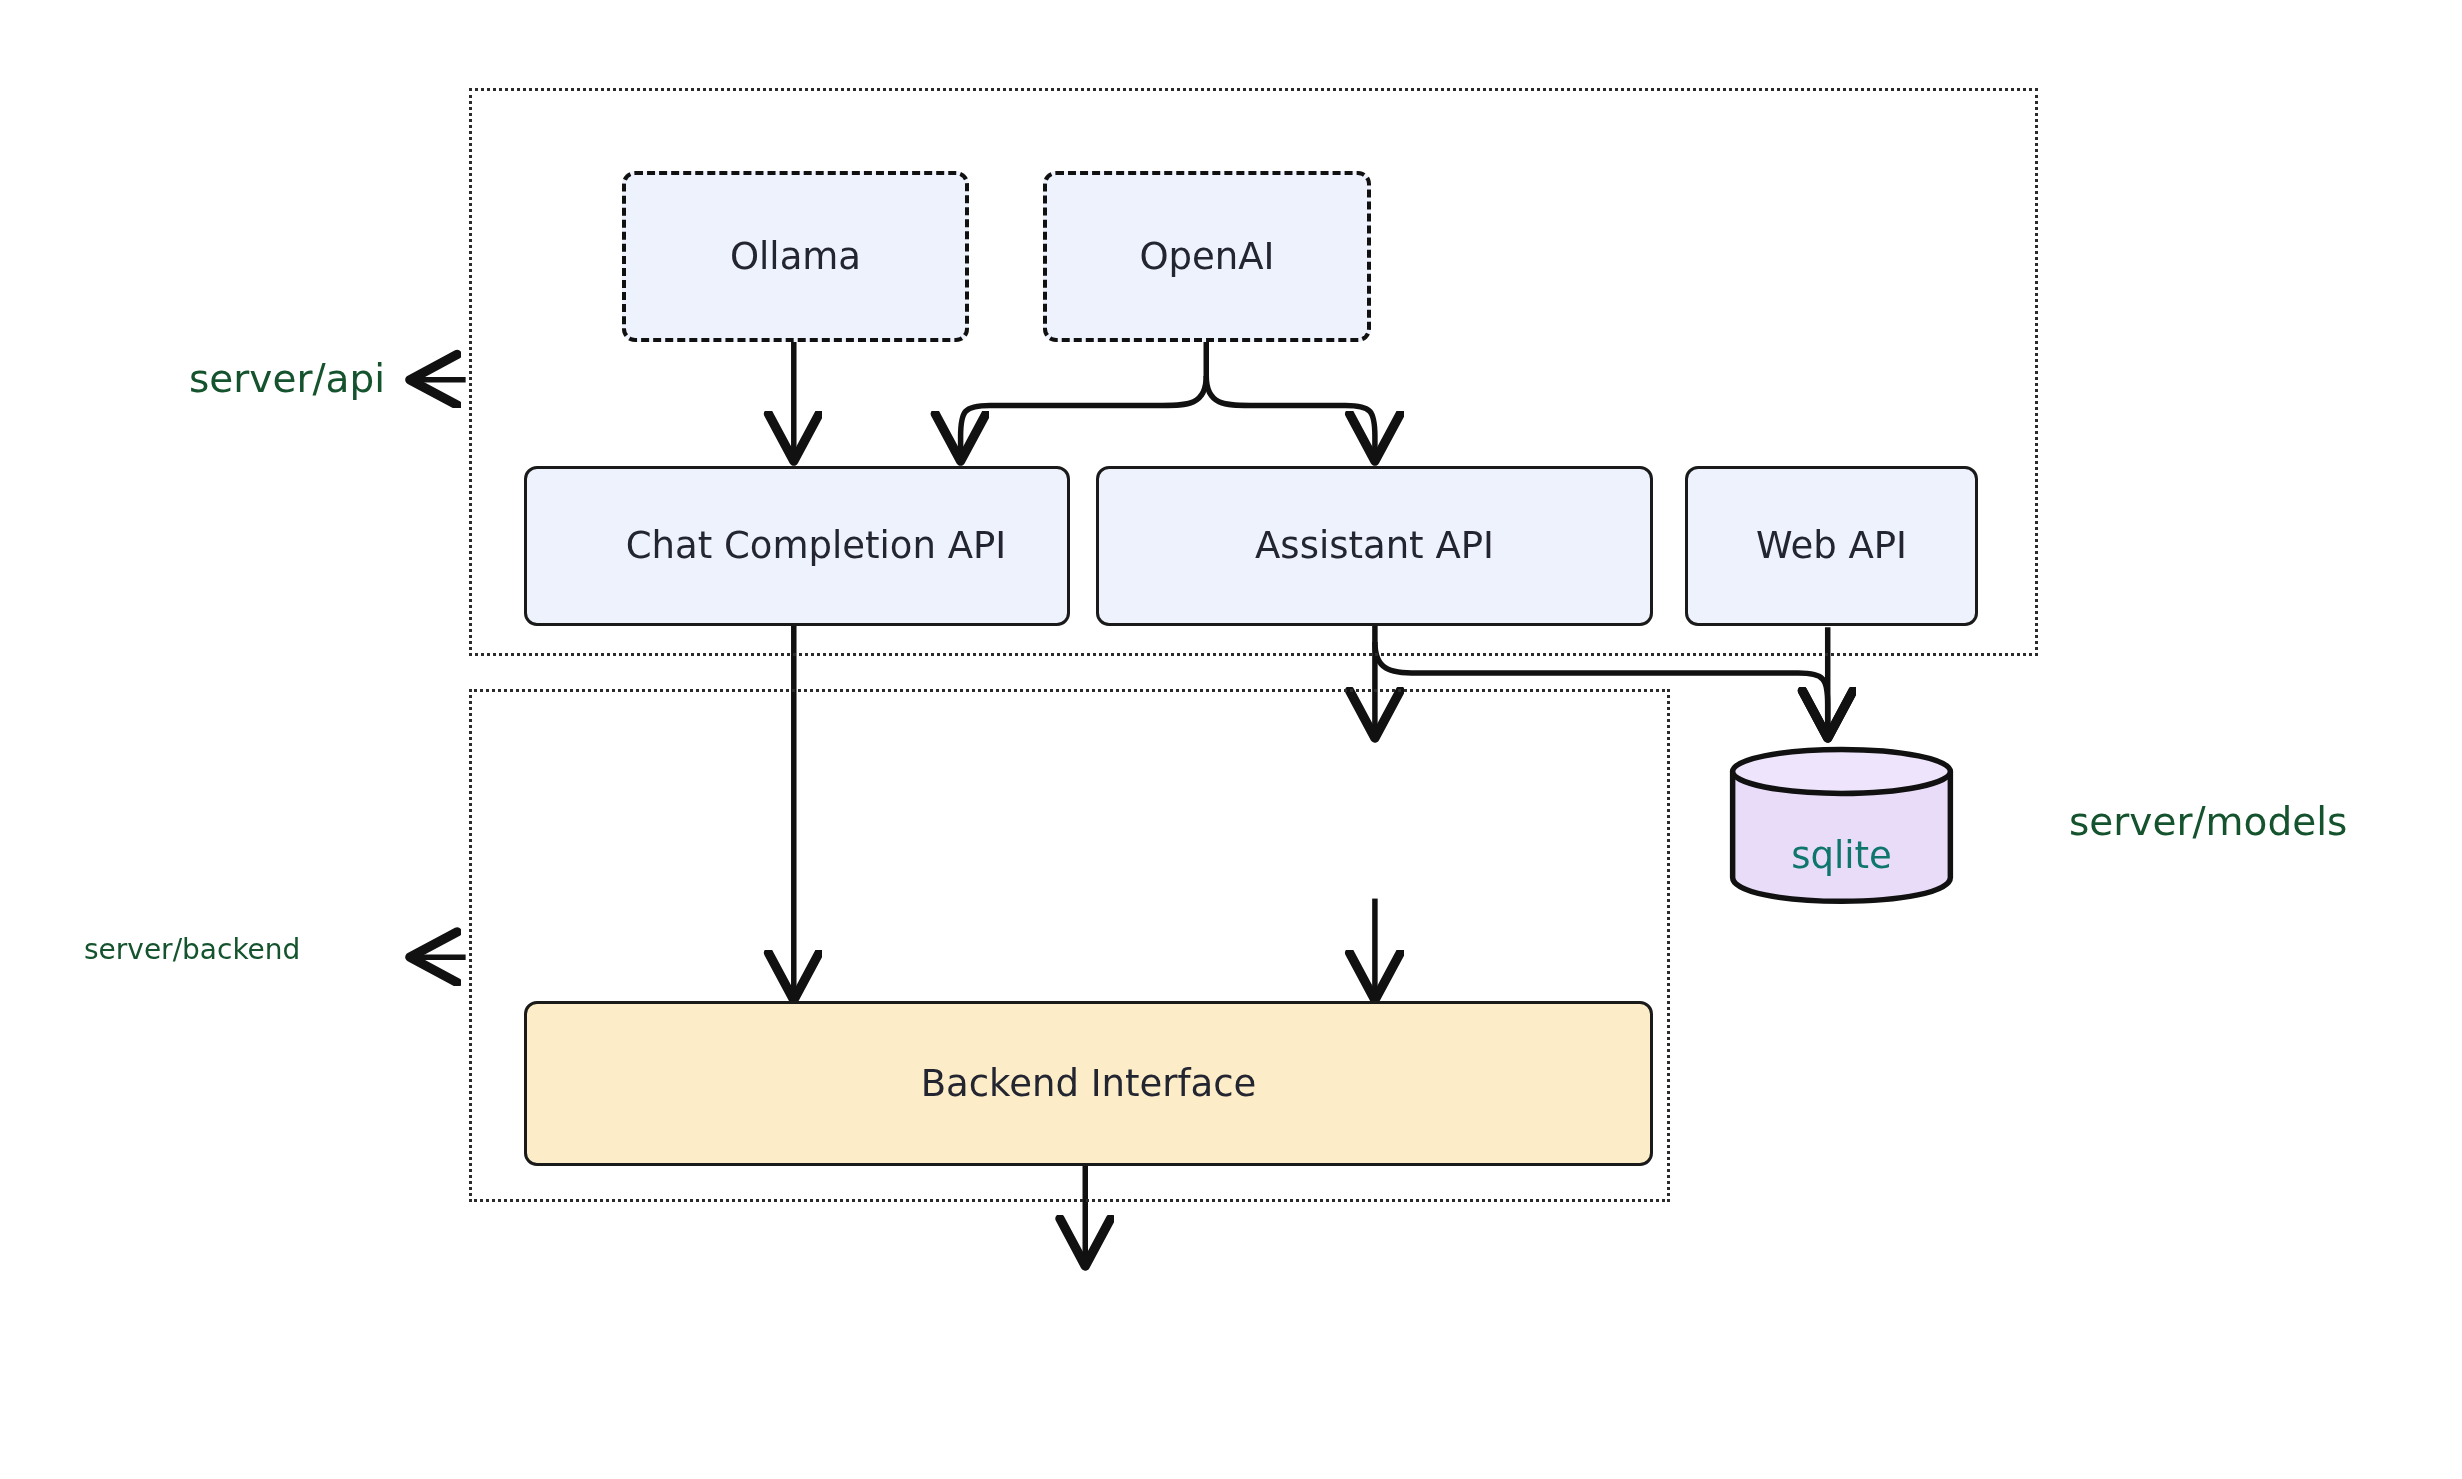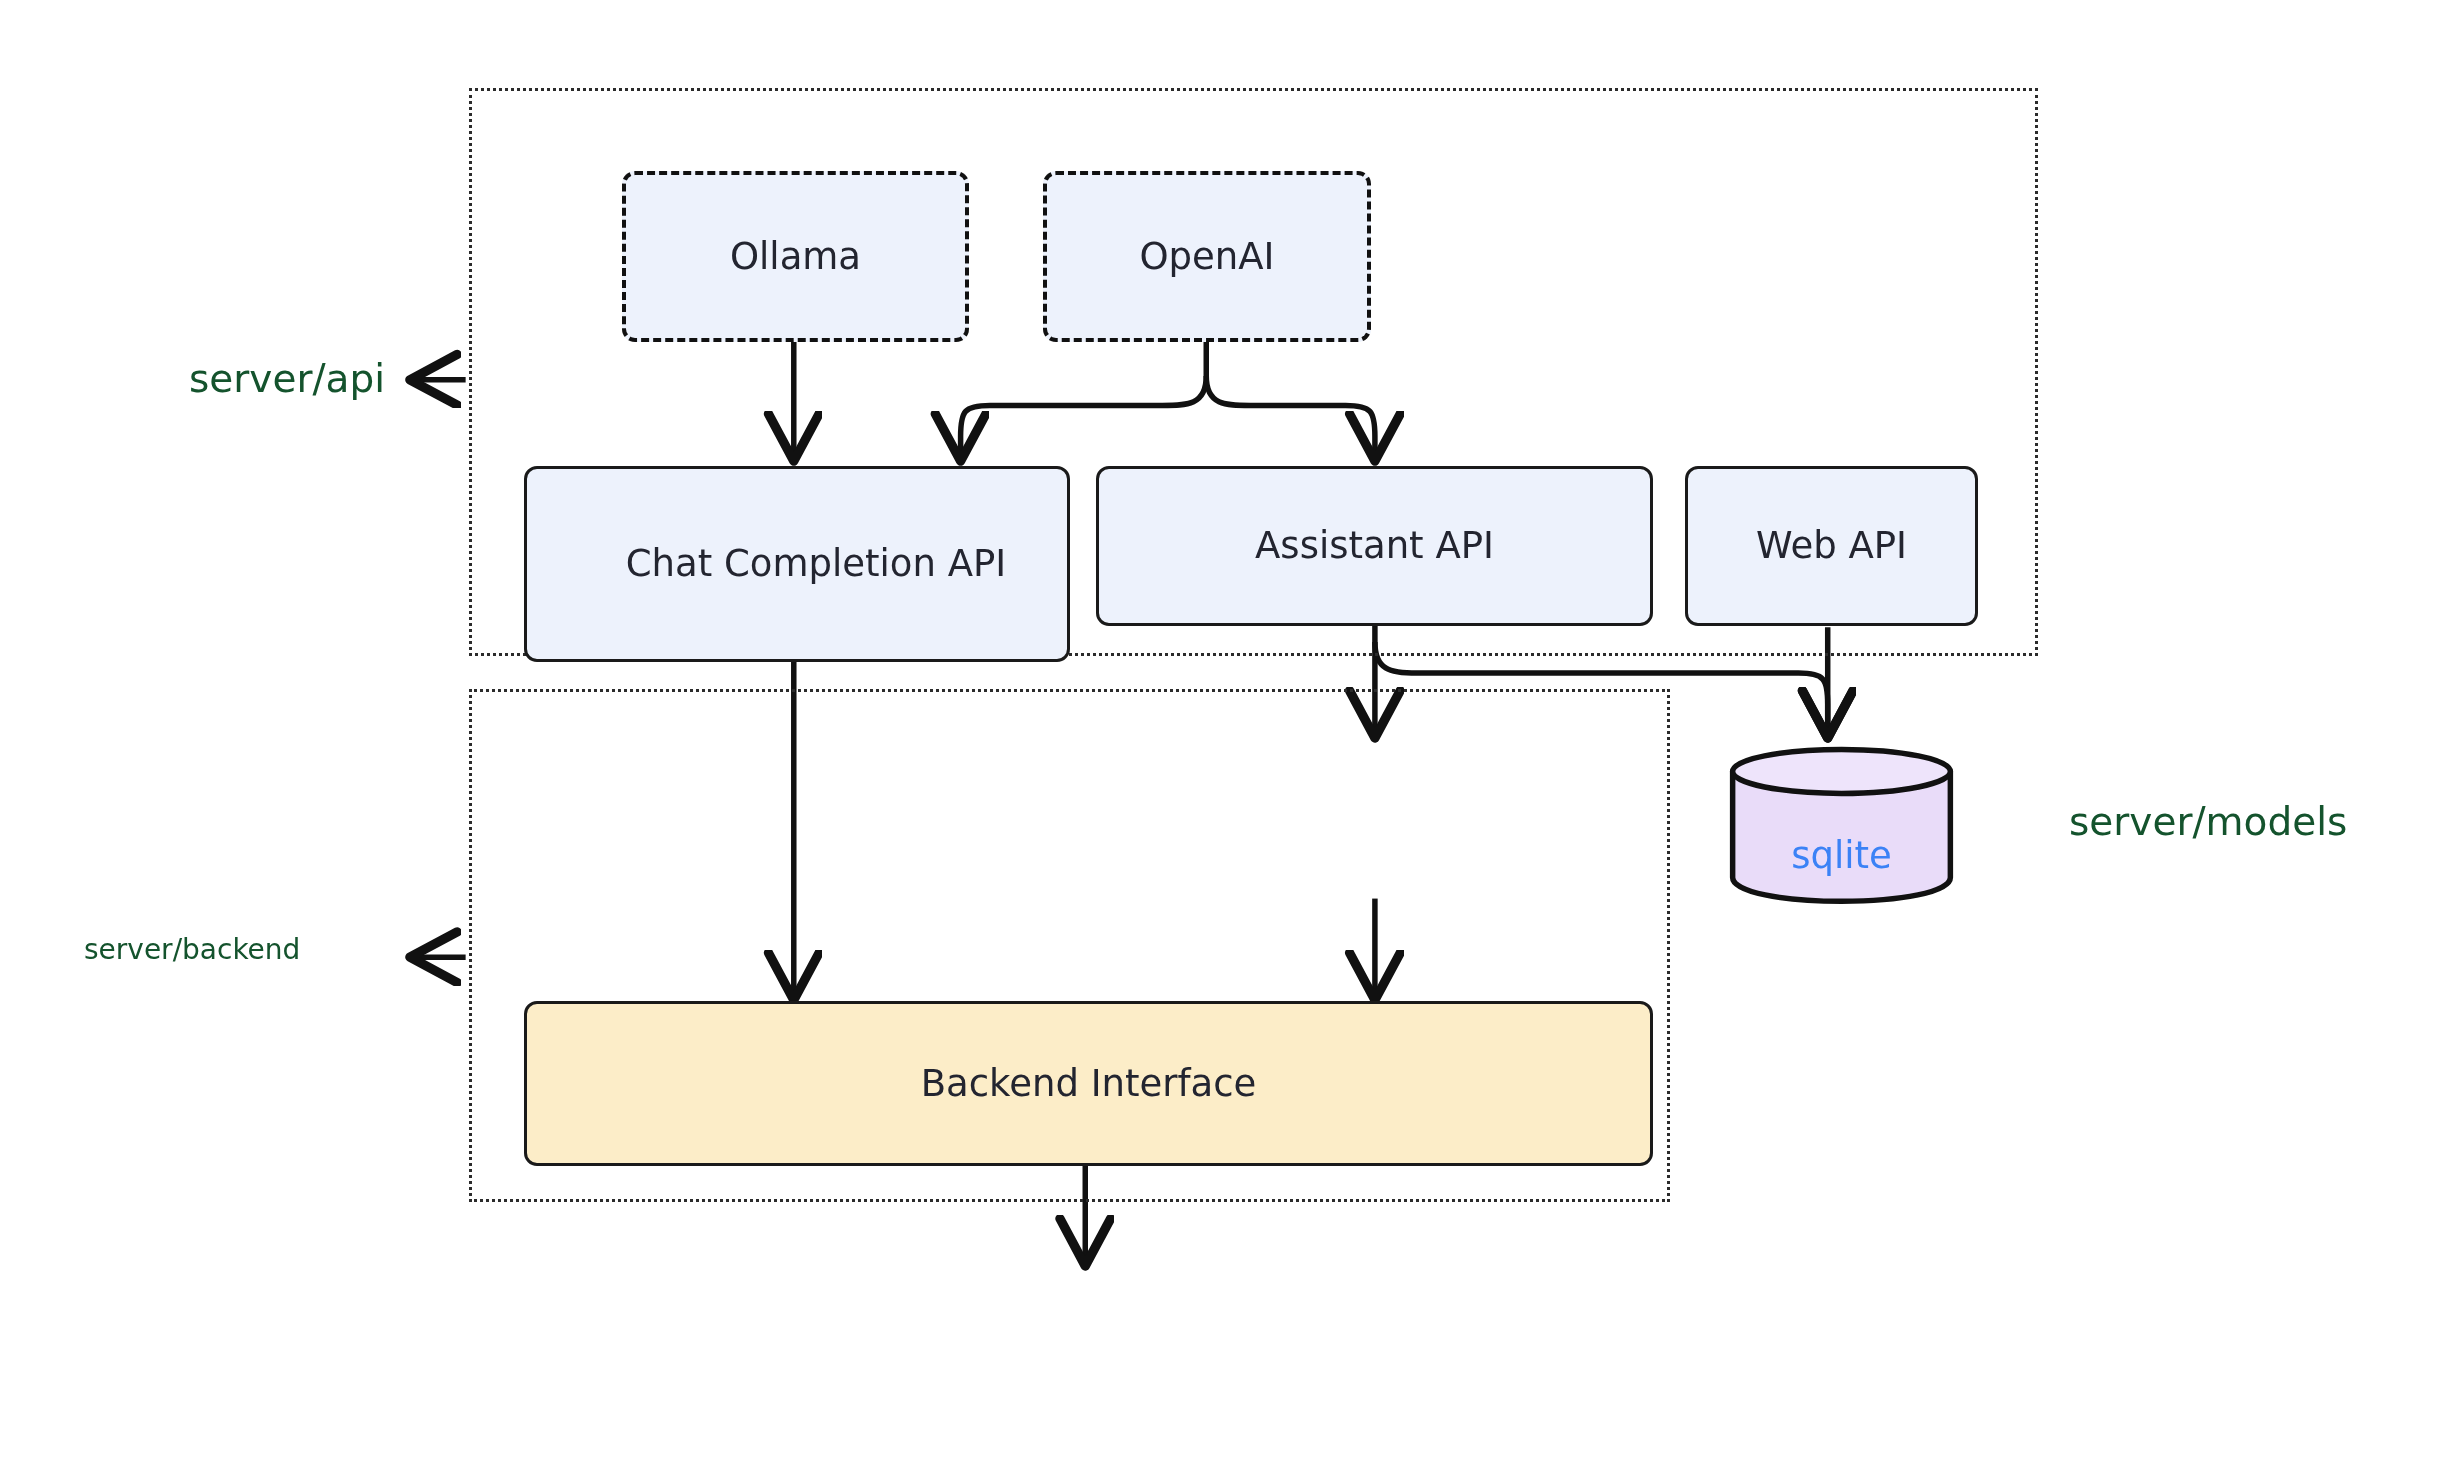--- a/index.html
+++ b/index.html
@@ -71,21 +71,21 @@
     z-index: 4;
   }
   .cyl {
     position: absolute;
     z-index: 3;
   }
   .cyl-label {
     position: absolute;
     width: 100%;
     text-align: center;
-    color: #3b82f6;
+    color: #0f766e;
     z-index: 4;
     pointer-events: none;
   }
 </style>
 </head>
 <body>
 
 <div id="stage">
 
   <div class="group-box" style="left:469px; top:88px; width:1569px; height:568px;"></div>
@@ -131,21 +131,21 @@
   </svg>
 
   <div class="node node-blue-dashed" style="left:622px; top:171px; width:347px; height:171px; font-size:37px;">
     <span>Ollama</span>
   </div>
 
   <div class="node node-blue-dashed" style="left:1043px; top:171px; width:328px; height:171px; font-size:37px;">
     <span>OpenAI</span>
   </div>
 
-  <div class="node node-blue" style="left:524px; top:466px; width:546px; height:196px; font-size:37px;padding-left:38px;">
+  <div class="node node-blue" style="left:524px; top:466px; width:546px; height:160px; font-size:37px;padding-left:38px;">
     <span>Chat Completion API</span>
   </div>
 
   <div class="node node-blue" style="left:1096px; top:466px; width:557px; height:160px; font-size:37px;">
     <span>Assistant API</span>
   </div>
 
   <div class="node node-blue" style="left:1685px; top:466px; width:293px; height:160px; font-size:37px;">
     <span>Web API</span>
   </div>

